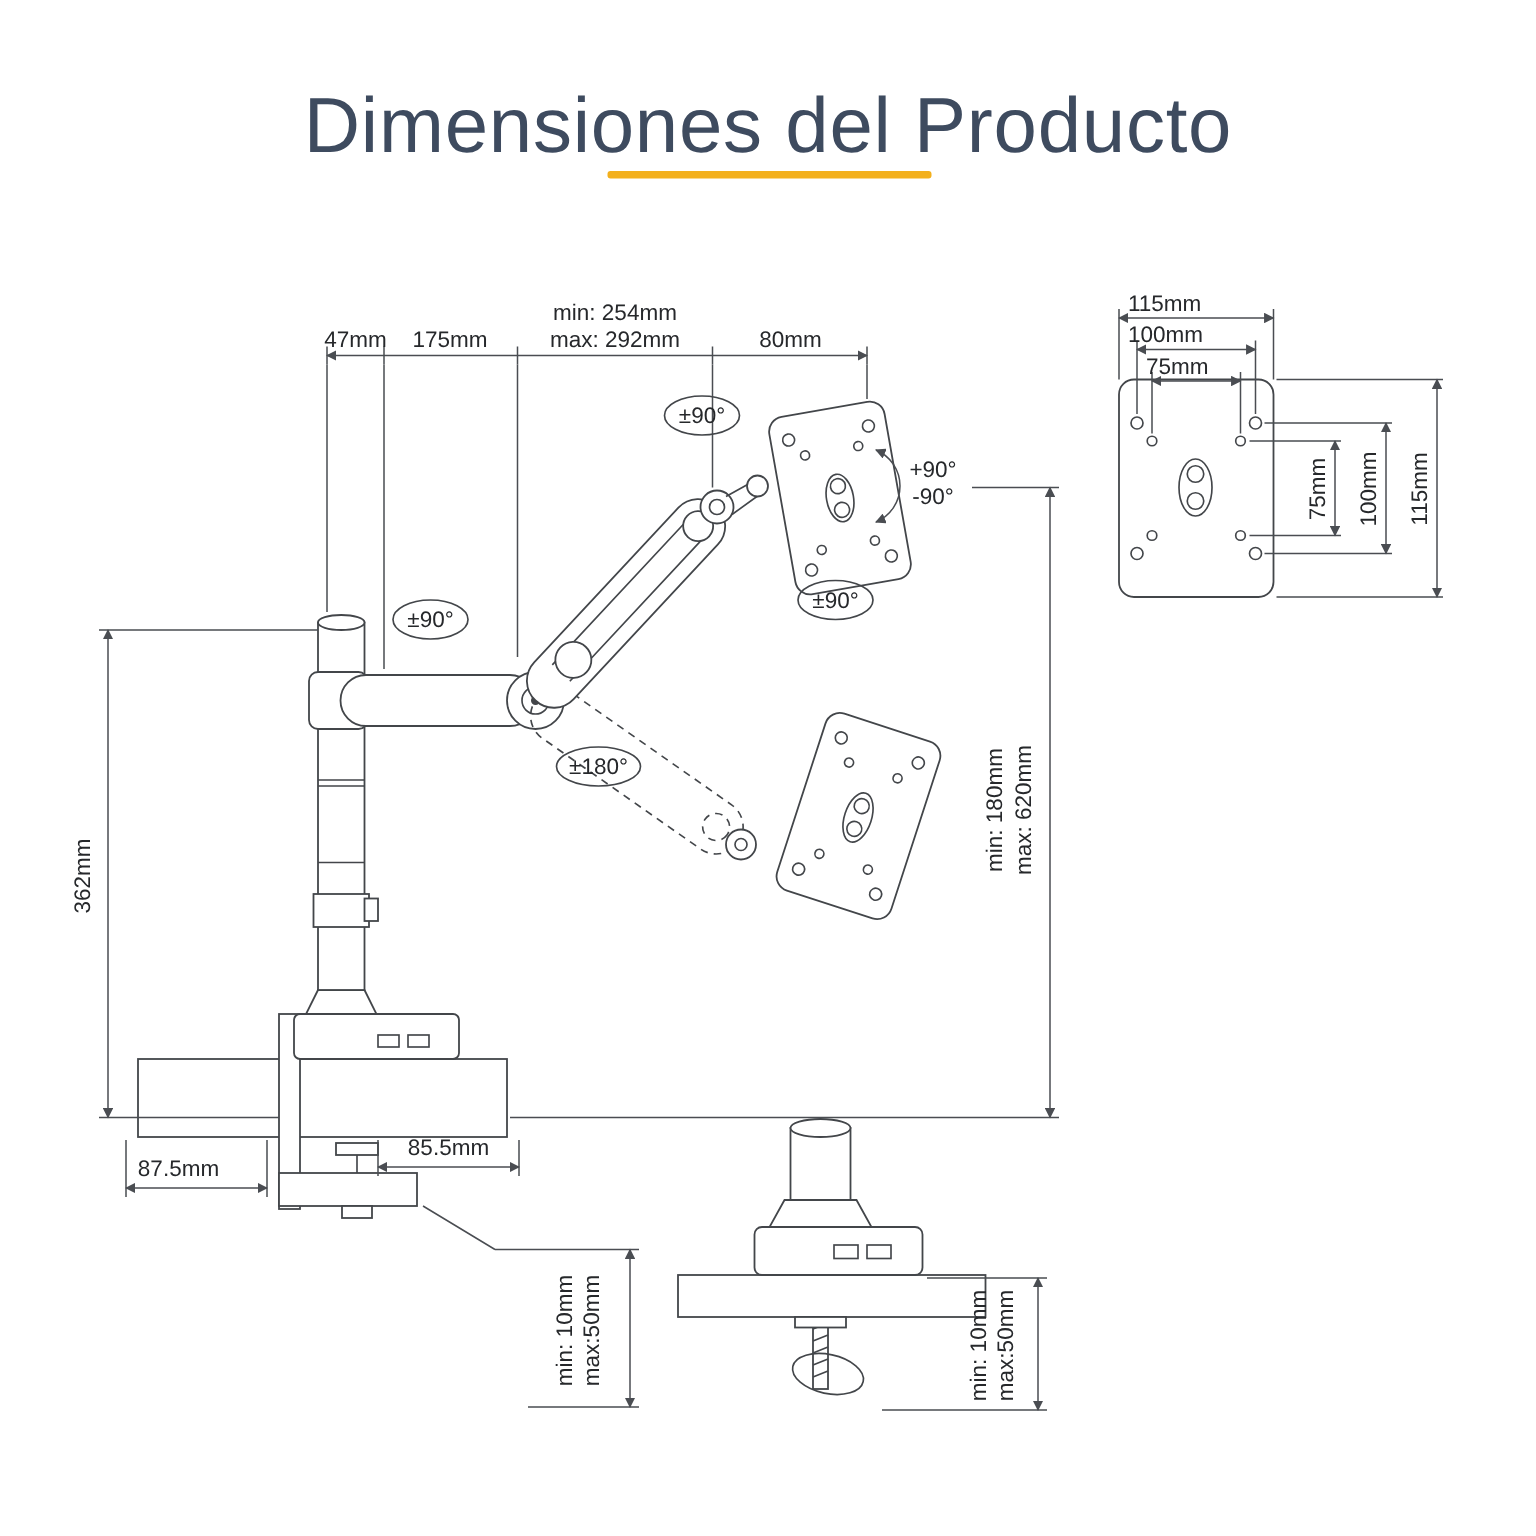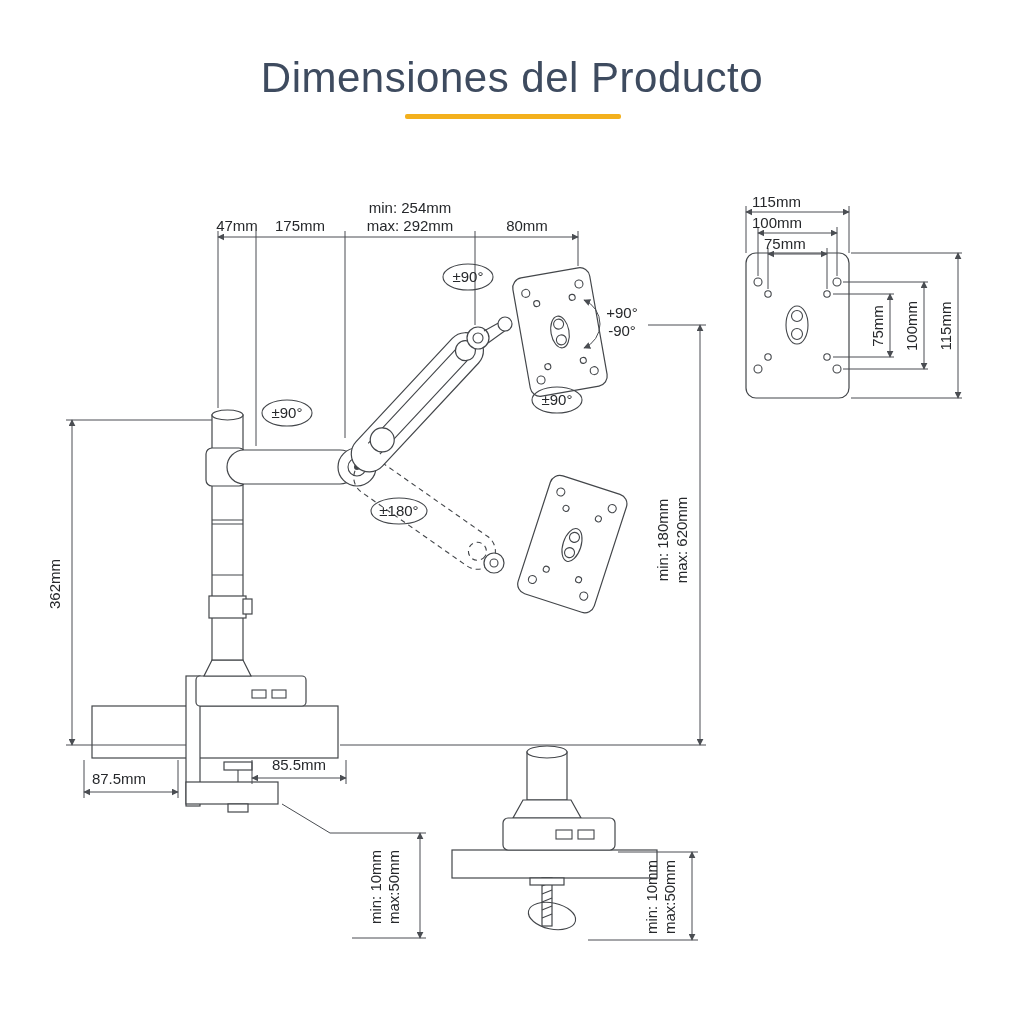--- a/index.html
+++ b/index.html
@@ -2,21 +2,21 @@
 <html><head>
 <meta charset="utf-8">
 <style>
   html,body{margin:0;padding:0;}
   body{
     width:1024px;height:1024px;position:relative;background:#ffffff;
     font-family:"Liberation Sans", sans-serif;overflow:hidden;
   }
   .title{
     position:absolute;top:54px;left:0;width:1024px;margin:0;
-    text-align:center;font-size:42px;font-weight:400;color:#3e4b5f;
+    text-align:center;font-size:52px;font-weight:400;color:#3e4b5f;
     letter-spacing:0.5px;
   }
   .title-underline{
     position:absolute;top:114px;left:405px;width:216px;height:5px;
     background:#f3b01d;border-radius:2px;
   }
   svg.diagram{position:absolute;top:0;left:0;}
   svg text{font-family:"Liberation Sans", sans-serif;font-size:15px;fill:#26282b;}
   .art{stroke:#43464a;stroke-width:1.2;fill:#ffffff;}
   .artn{stroke:#43464a;stroke-width:1.1;fill:none;}

